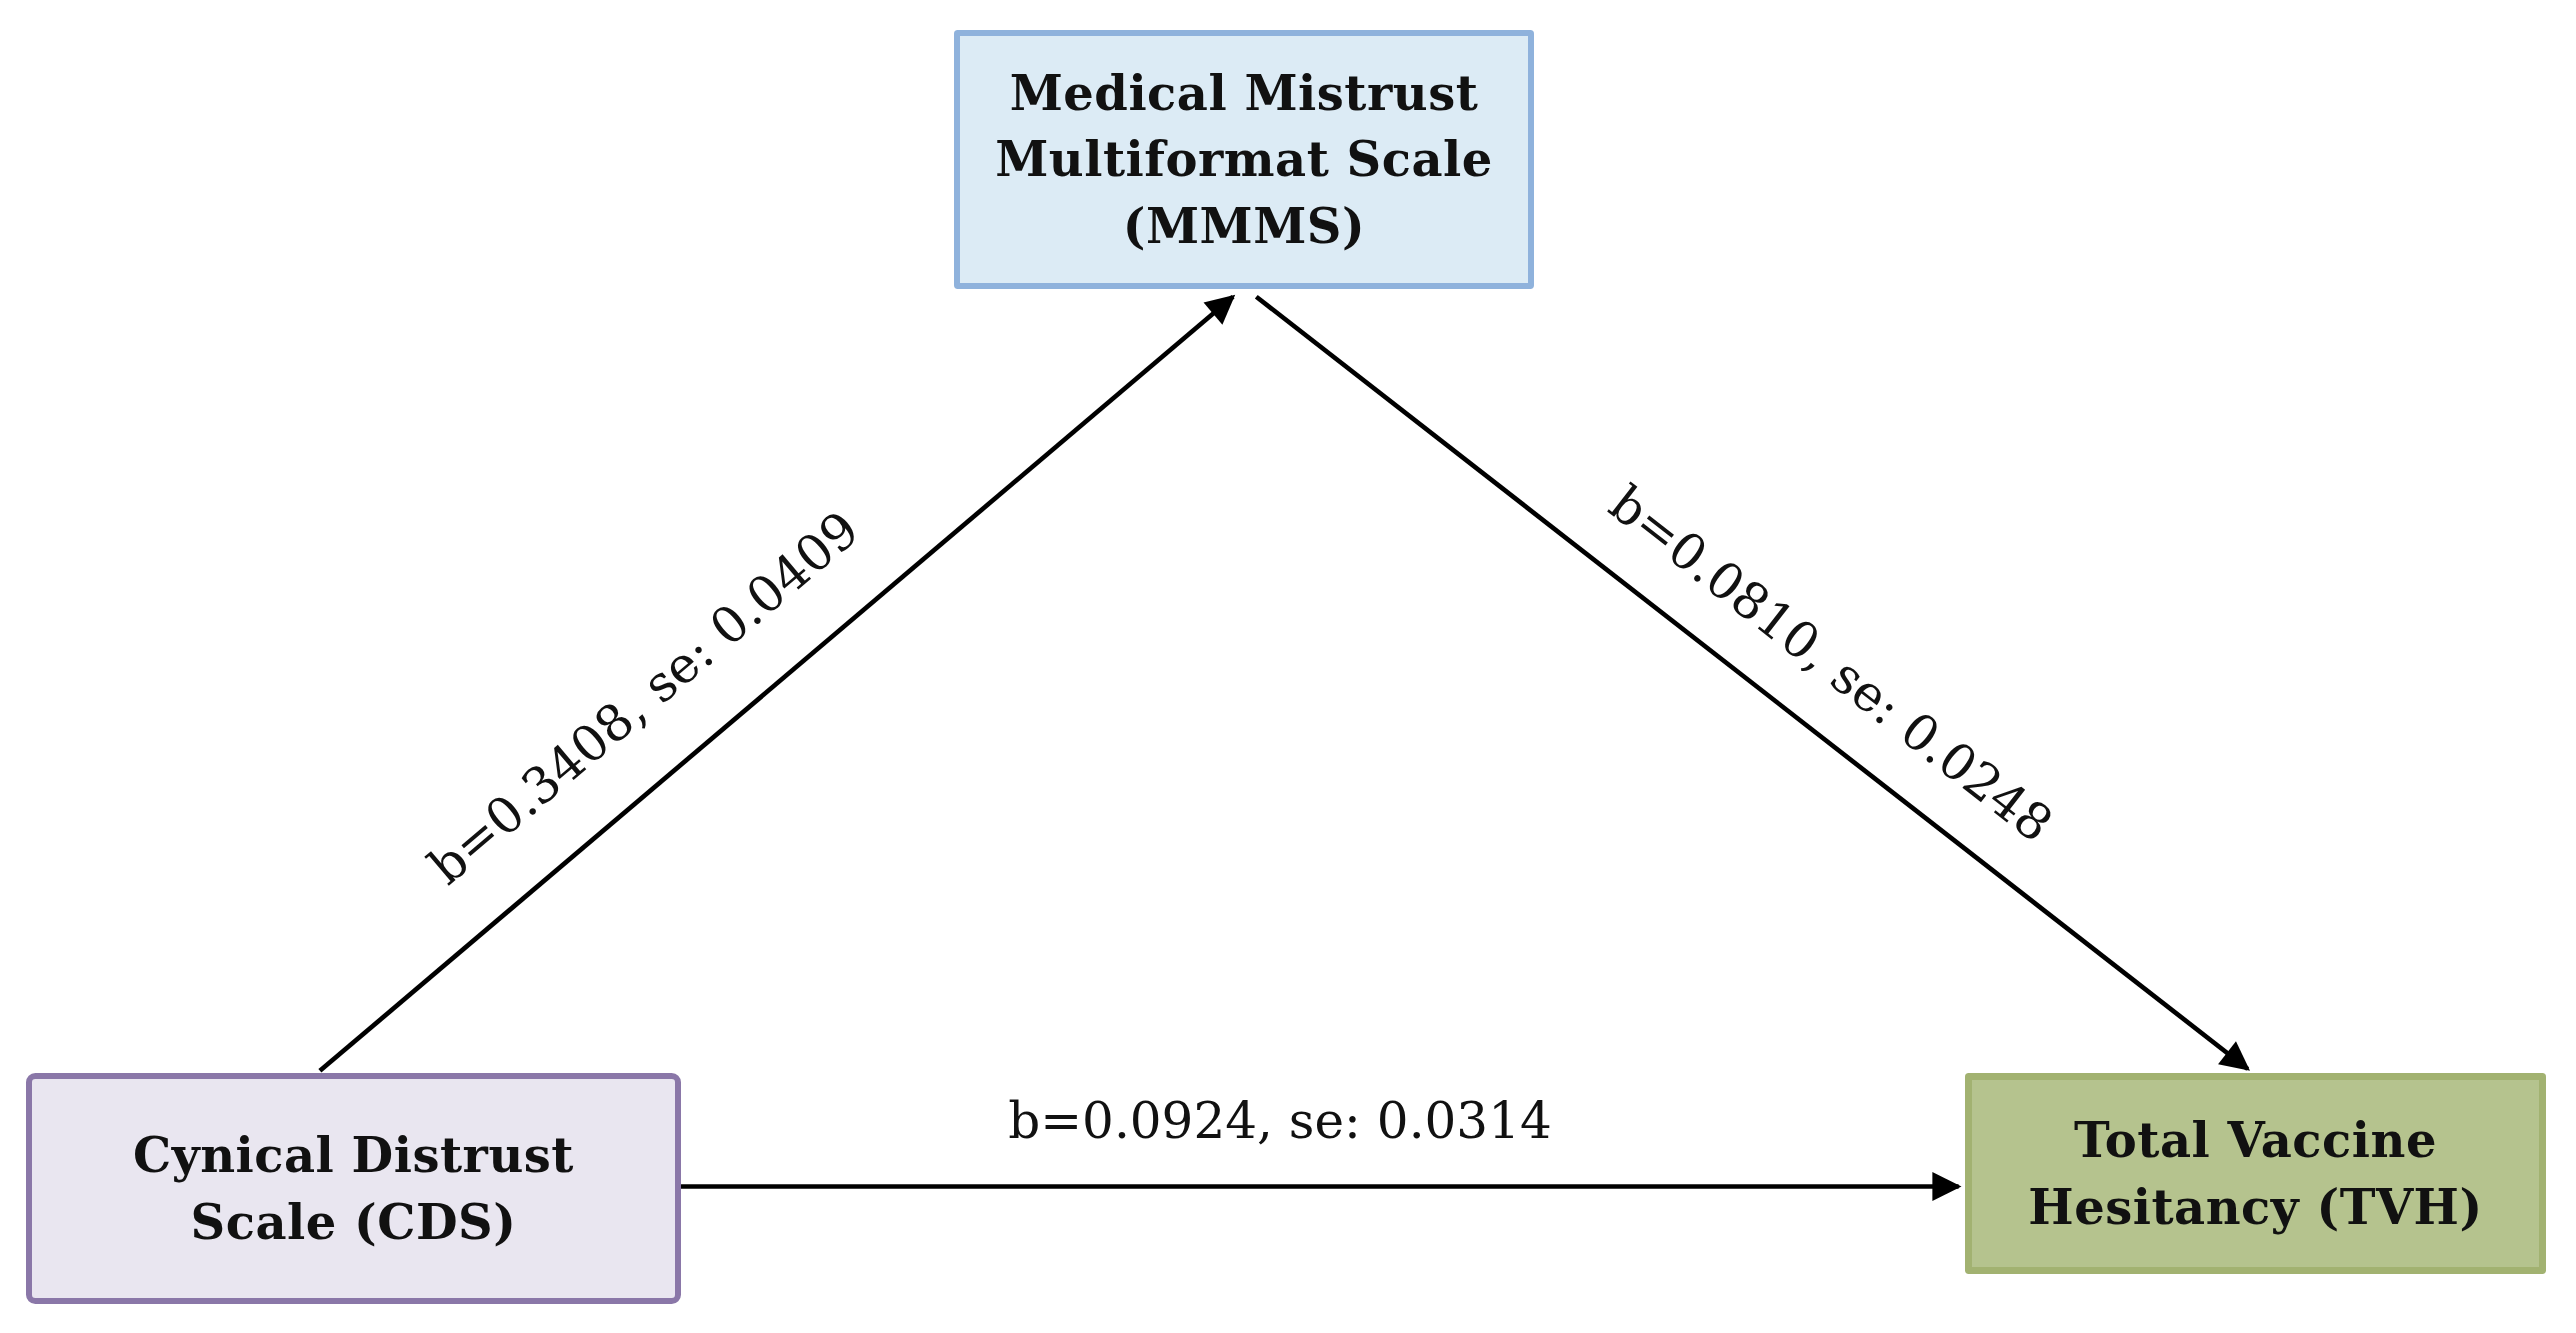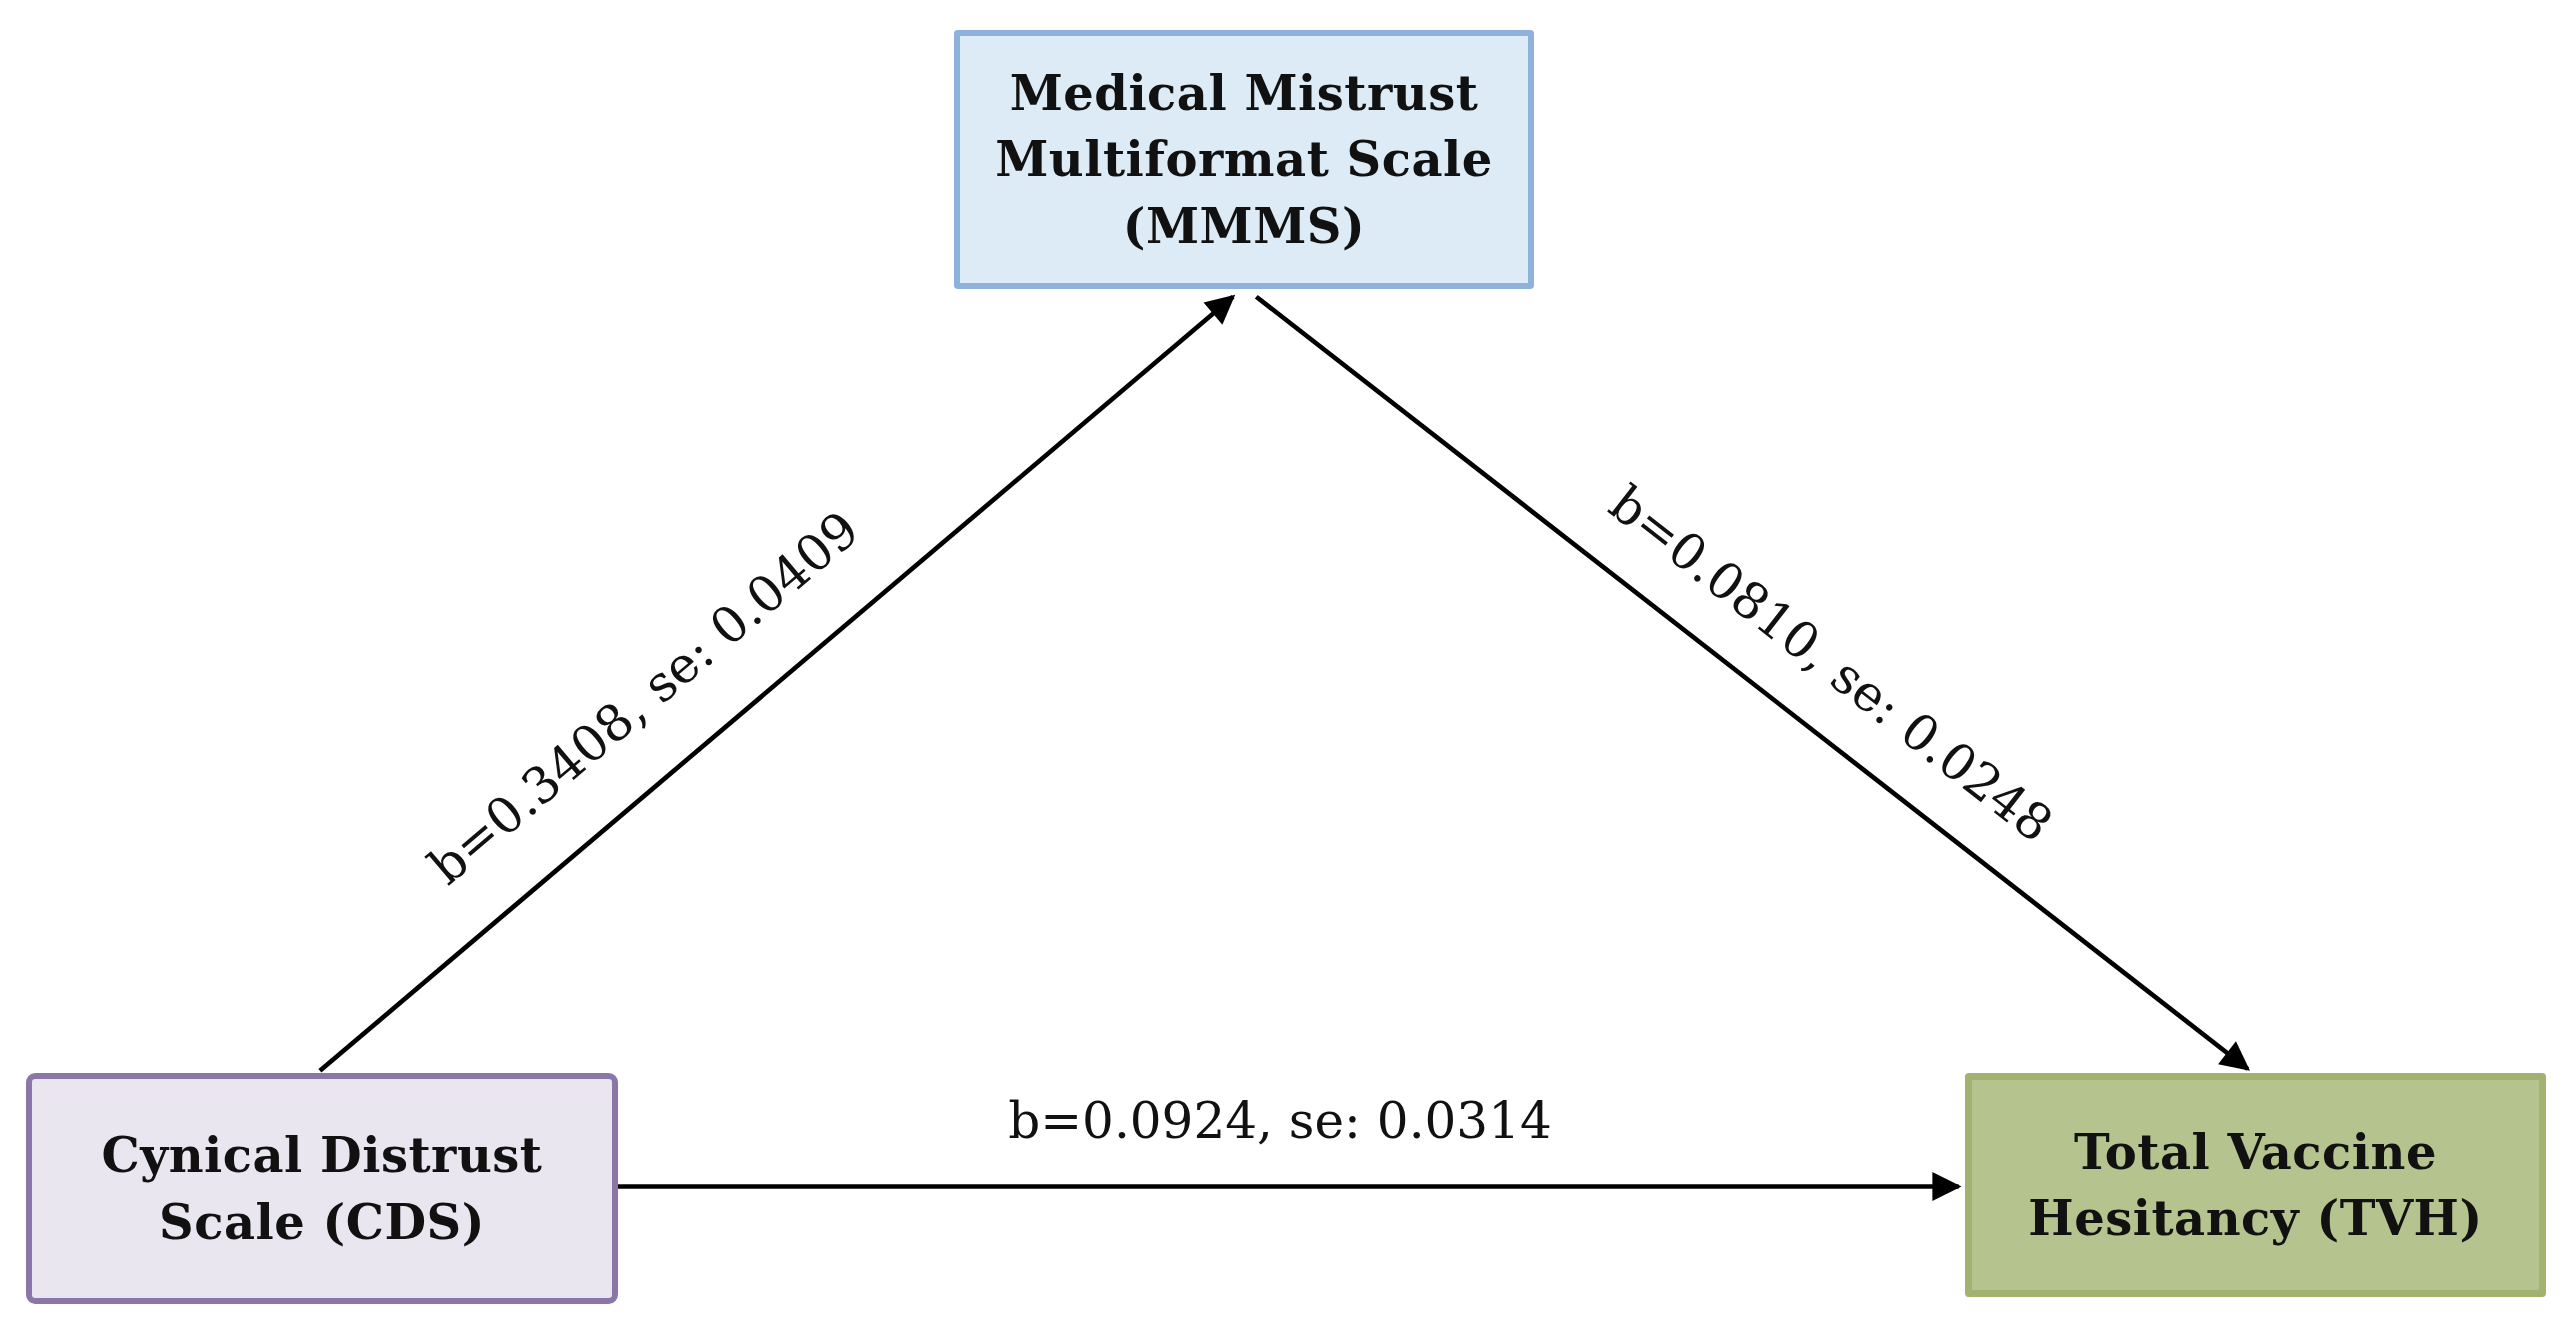--- a/index.html
+++ b/index.html
@@ -41,25 +41,25 @@
     font-size: 48px;
     line-height: 1.38;
     white-space: pre-line;
     letter-spacing: 0.5px;
   }
   #node-mmms {
     left: 954px; top: 30px; width: 580px; height: 259px;
     border-width: 6.5px; border-radius: 3.7px; justify-content: center;
   }
   #node-cds {
-    left: 26px; top: 1073px; width: 592px; height: 231px;
+    left: 26px; top: 1073px; width: 655px; height: 231px;
     border-width: 6.5px; border-radius: 9.3px; justify-content: center;
   }
   #node-tvh {
-    left: 1965px; top: 1073px; width: 581px; height: 224px;
+    left: 1965px; top: 1073px; width: 581px; height: 201px;
     border-width: 7.5px; border-radius: 3.7px;
   }
   .edge-label {
     position: absolute;
     font-size: 50px;
     white-space: nowrap;
     transform-origin: center center;
   }
   #edge-label-cds-mmms {
     left: 644px; top: 698px;

